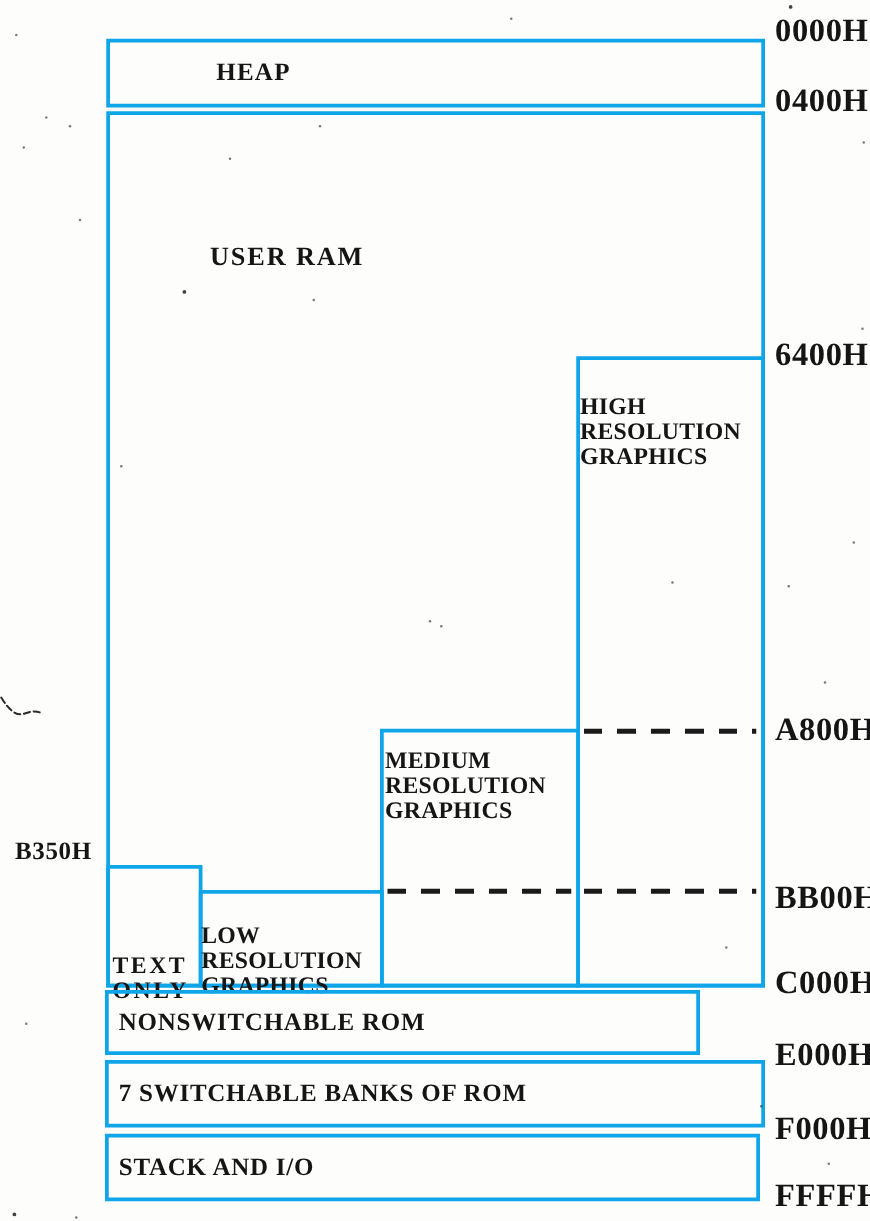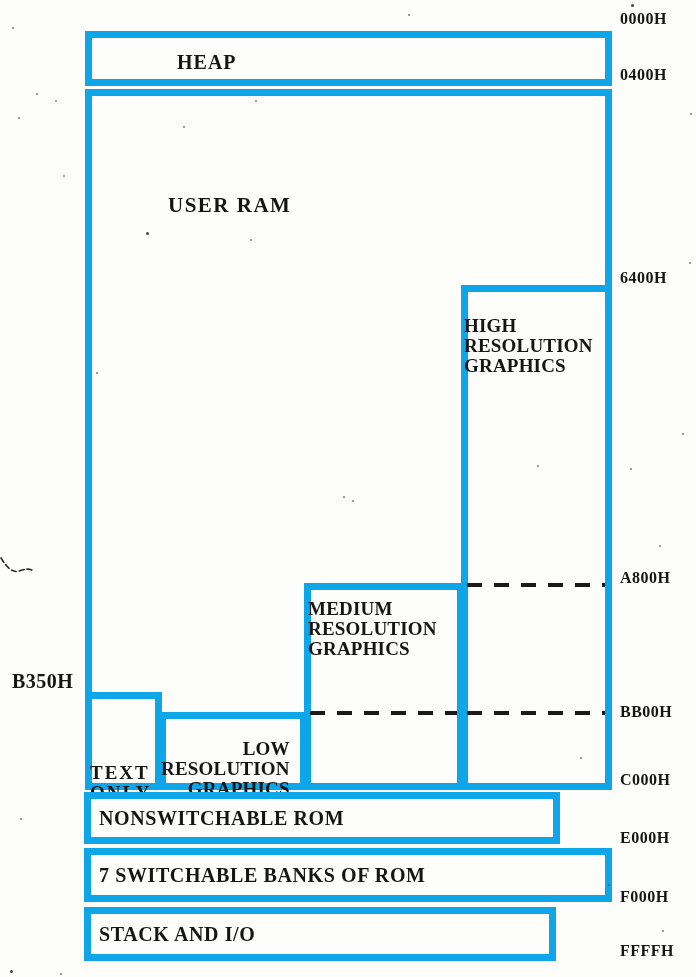--- a/index.html
+++ b/index.html
@@ -12,30 +12,30 @@
     width: 696px;
     height: 977px;
     background: #fdfdfb;
     overflow: hidden;
     font-family: "Liberation Serif", "DejaVu Serif", serif;
     font-weight: bold;
     color: #151515;
   }
   .box {
     position: absolute;
-    border: 7px solid #0ea5e9;
+    border: 3px solid #0ea5e9;
     box-sizing: border-box;
     background: transparent;
   }
   
   .heap-box   { left: 85px; top: 31px;  width: 527px; height: 55px; }
   .ram-box    { left: 85px; top: 89px;  width: 527px; height: 701px; }
   .row-nonswitch { left: 84px; top: 792px; width: 476px; height: 52px; }
   .row-switch    { left: 84px; top: 848px; width: 528px; height: 54px; }
-  .row-stack     { left: 84px; top: 907px; width: 472px; height: 54px; }
+  .row-stack     { left: 84px; top: 907px; width: 524px; height: 54px; }
   
   .textonly-box { left: 85px;  top: 692px; width: 77px;  height: 98px; }
   .low-box      { left: 159px; top: 712px; width: 148px; height: 78px; }
   .medium-box   { left: 304px; top: 583px; width: 160px; height: 207px; }
   .high-box     { left: 461px; top: 285px; width: 151px; height: 505px; }
 
   .heap-label {
     position: absolute;
     left: 85px; top: 0;
     height: 49px;
@@ -53,21 +53,21 @@
   .block-label {
     position: absolute;
     font-size: 19px;
     line-height: 20px;
     white-space: pre-line;
     letter-spacing: 0.2px;
     margin-top: 23px;
   }
   .high-label   { left: 464px; top: 293px; }
   .medium-label { left: 308px; top: 576px; }
-  .low-label    { left: 161px; top: 716px; text-align: right; }
+  .low-label    { left: 161px; top: 716px; }
   .textonly-label { left: 90px; top: 740px; letter-spacing: 2px; }
 
   .row-label {
     position: absolute;
     left: 8px; top: 0; bottom: 0;
     display: flex;
     align-items: center;
     font-size: 20px;
     letter-spacing: 0.6px;
   }
@@ -80,21 +80,21 @@
       transparent 15px, transparent 27px);
   }
   .dash-a800       { left: 467px; top: 583px; width: 138px; }
   .dash-bb00-left  { left: 310px; top: 711px; width: 147px; }
   .dash-bb00-right { left: 467px; top: 711px; width: 138px; }
 
   .addr {
     position: absolute;
     left: 620px;
     width: 74px;
-    font-size: 16px;
+    font-size: 26px;
     letter-spacing: 0.5px;
   }
   .addr-0 { top: 10px; }
   .addr-1 { top: 66px; }
   .addr-2 { top: 269px; }
   .addr-3 { top: 569px; }
   .addr-4 { top: 703px; }
   .addr-5 { top: 771px; }
   .addr-6 { top: 829px; }
   .addr-7 { top: 888px; }

